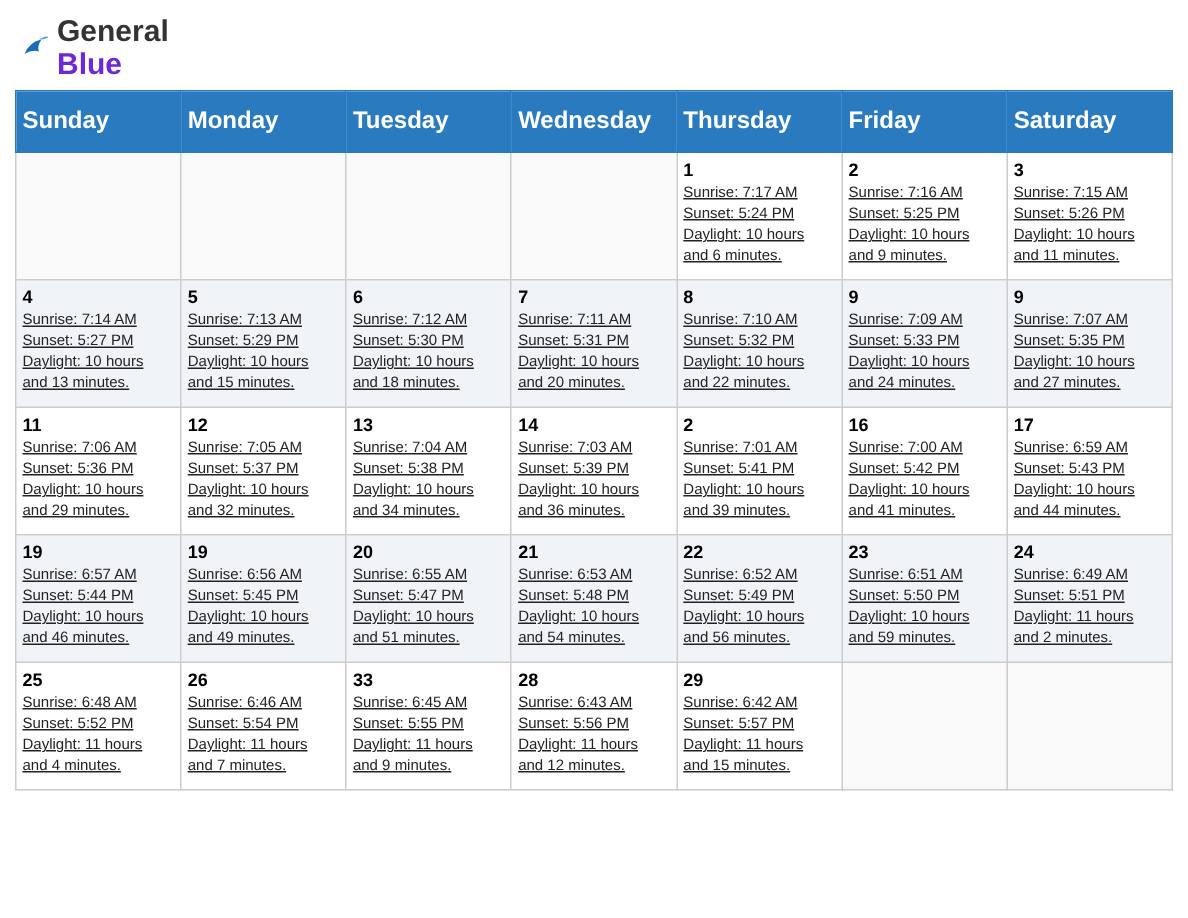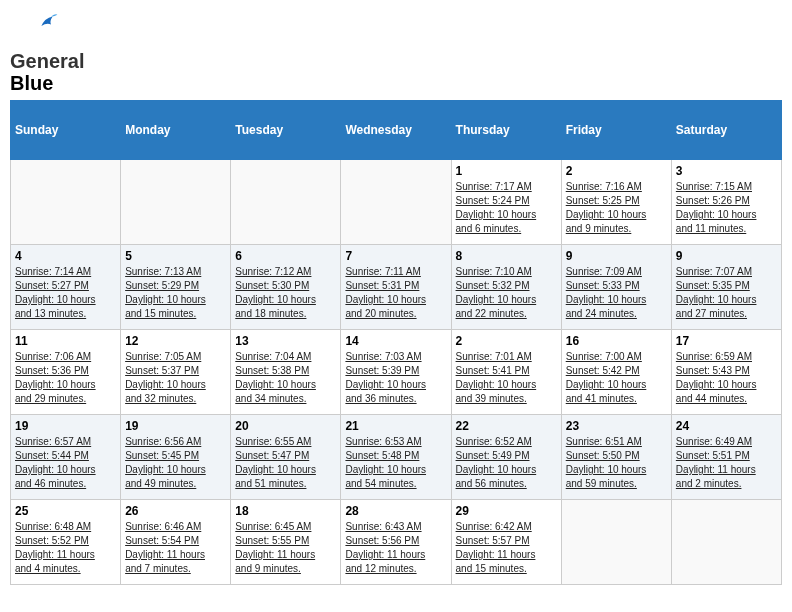--- a/index.html
+++ b/index.html
@@ -12,30 +12,29 @@
     }
     .header {
       display: flex;
       align-items: flex-start;
       justify-content: space-between;
       margin-bottom: 6px;
     }
     .logo {
       display: flex;
       align-items: center;
-      gap: 16px;
-      flex-direction: column;
+      gap: 4px;
     }
     .logo-text {
       font-size: 20px;
       font-weight: bold;
       line-height: 1.1;
     }
     .logo-general { color: #333; }
-    .logo-blue { color: #000000; }
+    .logo-blue { color: #6d28d9; }
     .logo-bird {
       width: 24px;
       height: 24px;
     }
     .title-block {
       text-align: right;
     }
     .title-block h1 {
       font-size: 32px;
       font-weight: bold;
@@ -48,24 +47,24 @@
       color: #333;
     }
     table {
       width: 100%;
       border-collapse: collapse;
       font-size: 11px;
     }
     thead th {
       background: #2a7abf;
       color: #fff;
-      padding: 22px 4px;
+      padding: 11px 4px;
       text-align: left;
       font-weight: bold;
-      font-size: 12px;
+      font-size: 16px;
       border: 1px solid #2a7abf;
     }
     tbody td {
       border: 1px solid #ccc;
       vertical-align: top;
       padding: 4px 4px;
       min-height: 80px;
       height: 85px;
       width: calc(100% / 7);
     }
@@ -231,21 +230,21 @@
       <tr>
         <td>
           <span class="day-number">25</span>
           <div class="day-info">Sunrise: 6:48 AM<br>Sunset: 5:52 PM<br>Daylight: 11 hours<br>and 4 minutes.</div>
         </td>
         <td>
           <span class="day-number">26</span>
           <div class="day-info">Sunrise: 6:46 AM<br>Sunset: 5:54 PM<br>Daylight: 11 hours<br>and 7 minutes.</div>
         </td>
         <td>
-          <span class="day-number">18</span>
+          <span class="day-number">33</span>
           <div class="day-info">Sunrise: 6:45 AM<br>Sunset: 5:55 PM<br>Daylight: 11 hours<br>and 9 minutes.</div>
         </td>
         <td>
           <span class="day-number">28</span>
           <div class="day-info">Sunrise: 6:43 AM<br>Sunset: 5:56 PM<br>Daylight: 11 hours<br>and 12 minutes.</div>
         </td>
         <td>
           <span class="day-number">29</span>
           <div class="day-info">Sunrise: 6:42 AM<br>Sunset: 5:57 PM<br>Daylight: 11 hours<br>and 15 minutes.</div>
         </td>

